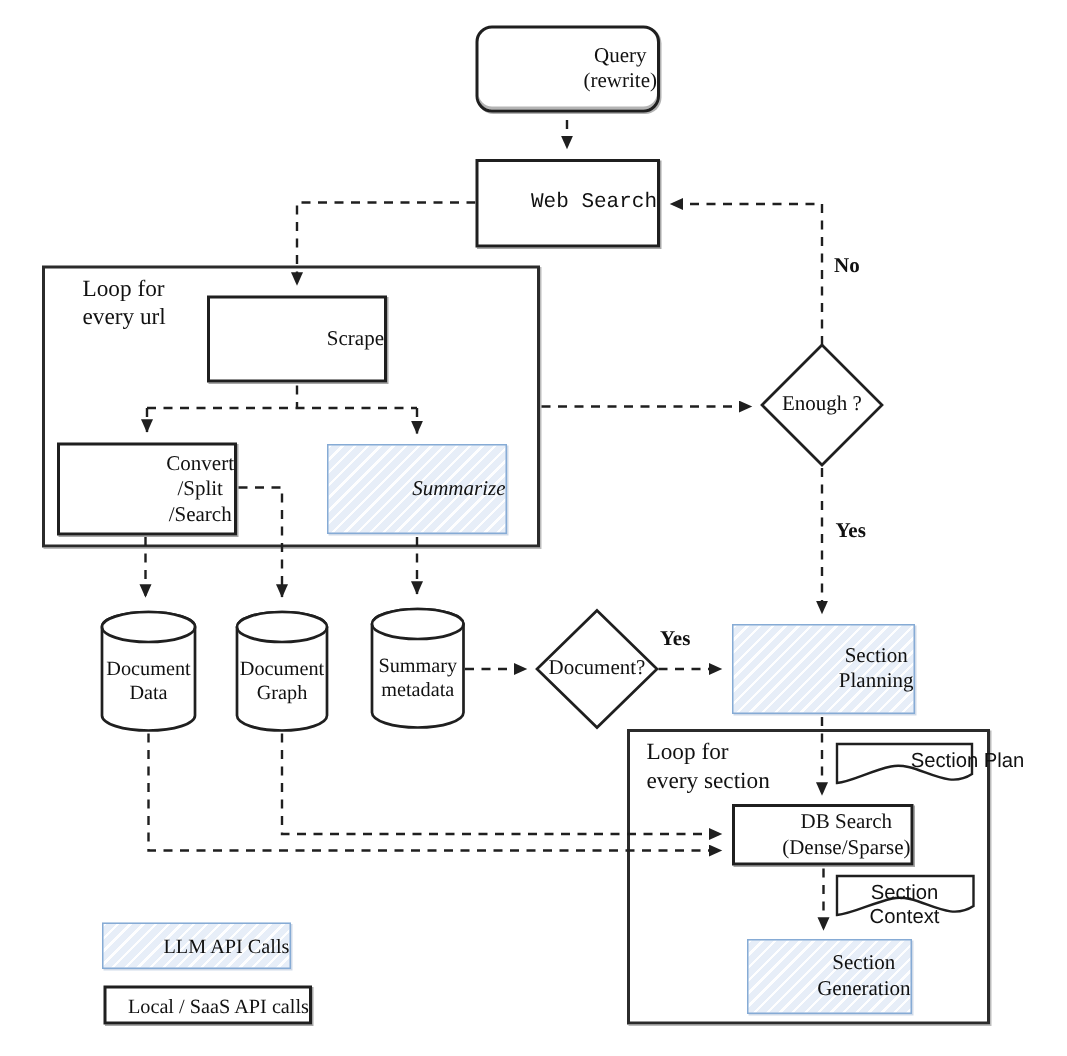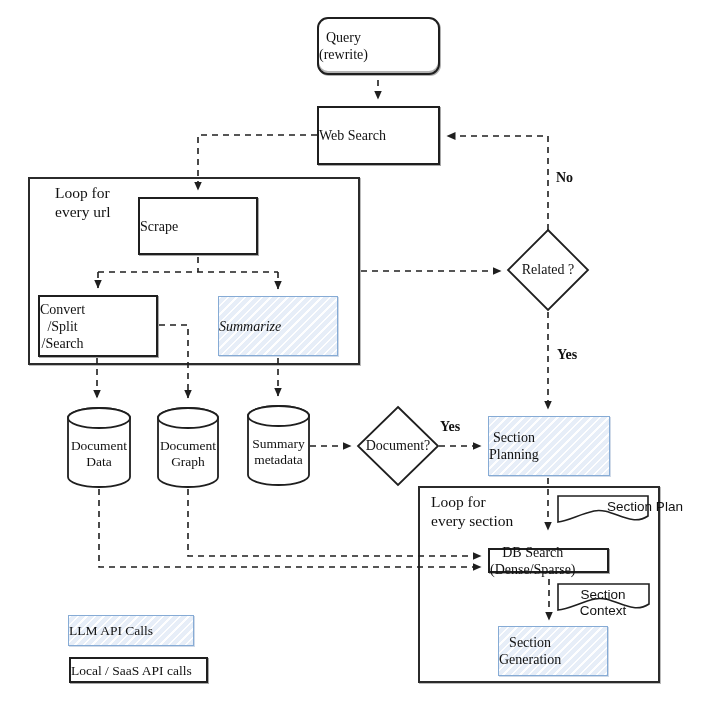--- a/index.html
+++ b/index.html
@@ -2,21 +2,21 @@
 <html><head>
 <meta charset="utf-8">
 <style>
   html,body{margin:0;padding:0;background:#ffffff;}
   #canvas{
     position:relative;width:711px;height:704px;background:#ffffff;overflow:hidden;
     font-family:"Liberation Serif", serif;color:#111;
   }
   svg.layer{position:absolute;left:0;top:0;pointer-events:none;}
   .node{
-    position:absolute;display:flex;align-items:center;justify-content:flex-start;
+    position:absolute;display:flex;align-items:center;justify-content:flex-end;
     text-align:center;border:2px solid #1f1f1f;background:#ffffff;
     font-size:14px;line-height:17px;white-space:pre-line;box-sizing:border-box;
     box-shadow:1px 1px 0 rgba(60,60,60,.45);
   }
   .rounded{border-radius:11px;box-shadow:inset 0 -2px 0 rgba(40,40,40,.35), 1px 1px 0 rgba(60,60,60,.4);}
   .hatch{
     background-color:#e7eef8;
     background-image:repeating-linear-gradient(135deg, rgba(255,255,255,.95) 0px, rgba(255,255,255,.95) 1.6px, rgba(0,0,0,0) 1.6px, rgba(0,0,0,0) 6px);
     border:1.5px solid #86abd5;box-shadow:1px 1px 0 rgba(120,150,190,.35);
   }
@@ -85,21 +85,21 @@
     <path d="M549,579 L549,620" fill="none" stroke="#1f1f1f" stroke-width="1.6" stroke-dasharray="6 5" marker-end="url(#arr)"></path>
     <path d="M99,489 L99,567 L481,567" fill="none" stroke="#1f1f1f" stroke-width="1.6" stroke-dasharray="6 5" marker-end="url(#arr)"></path>
     <path d="M188,489 L188,556 L481,556" fill="none" stroke="#1f1f1f" stroke-width="1.6" stroke-dasharray="6 5" marker-end="url(#arr)"></path>
   </svg>
 
   <div class="node rounded" style="left:317px;top:17px;width:123px;height:58px;">
     <span>Query
 (rewrite)</span>
   </div>
 
-  <div class="node" style="left:317px;top:106px;width:123px;height:59px;">
+  <div class="node" style="left:317px;top:106px;width:123px;height:59px;font-family:Liberation Mono, monospace;">
     <span>Web Search</span>
   </div>
 
   <div class="node" style="left:138px;top:197px;width:120px;height:58px;">
     <span>Scrape</span>
   </div>
 
   <div class="node" style="left:38px;top:295px;width:120px;height:62px;">
     <span>Convert
 /Split
@@ -108,36 +108,36 @@
 
   <div class="node hatch" style="left:218px;top:296px;width:120px;height:60px;font-style:italic;">
     <span>Summarize</span>
   </div>
 
   <div class="node hatch" style="left:488px;top:416px;width:122px;height:60px;">
     <span>Section
 Planning</span>
   </div>
 
-  <div class="node" style="left:488px;top:548px;width:121px;height:25px;">
+  <div class="node" style="left:488px;top:536px;width:121px;height:41px;">
     <span>DB Search
 (Dense/Sparse)</span>
   </div>
 
   <div class="node hatch" style="left:498px;top:626px;width:110px;height:50px;">
     <span>Section
 Generation</span>
   </div>
 
   <div class="loop-label" style="left:55px;top:183px;">Loop for
 every url</div>
   <div class="loop-label" style="left:431px;top:492px;">Loop for
 every section</div>
 
-  <div class="shape-text" style="left:508px;top:262px;width:80px;font-size:14px;">Related ?</div>
+  <div class="shape-text" style="left:508px;top:262px;width:80px;font-size:14px;">Enough ?</div>
   <div class="shape-text" style="left:358px;top:438px;width:80px;font-size:14px;">Document?</div>
 
   <div class="shape-text" style="left:64px;top:438px;width:70px;">Document
 Data</div>
   <div class="shape-text" style="left:153px;top:438px;width:70px;">Document
 Graph</div>
   <div class="shape-text" style="left:243px;top:436px;width:71px;">Summary
 metadata</div>
 
   <div class="shape-text sans" style="left:558px;top:499px;width:90px;padding-left:42px;">Section Plan</div>

